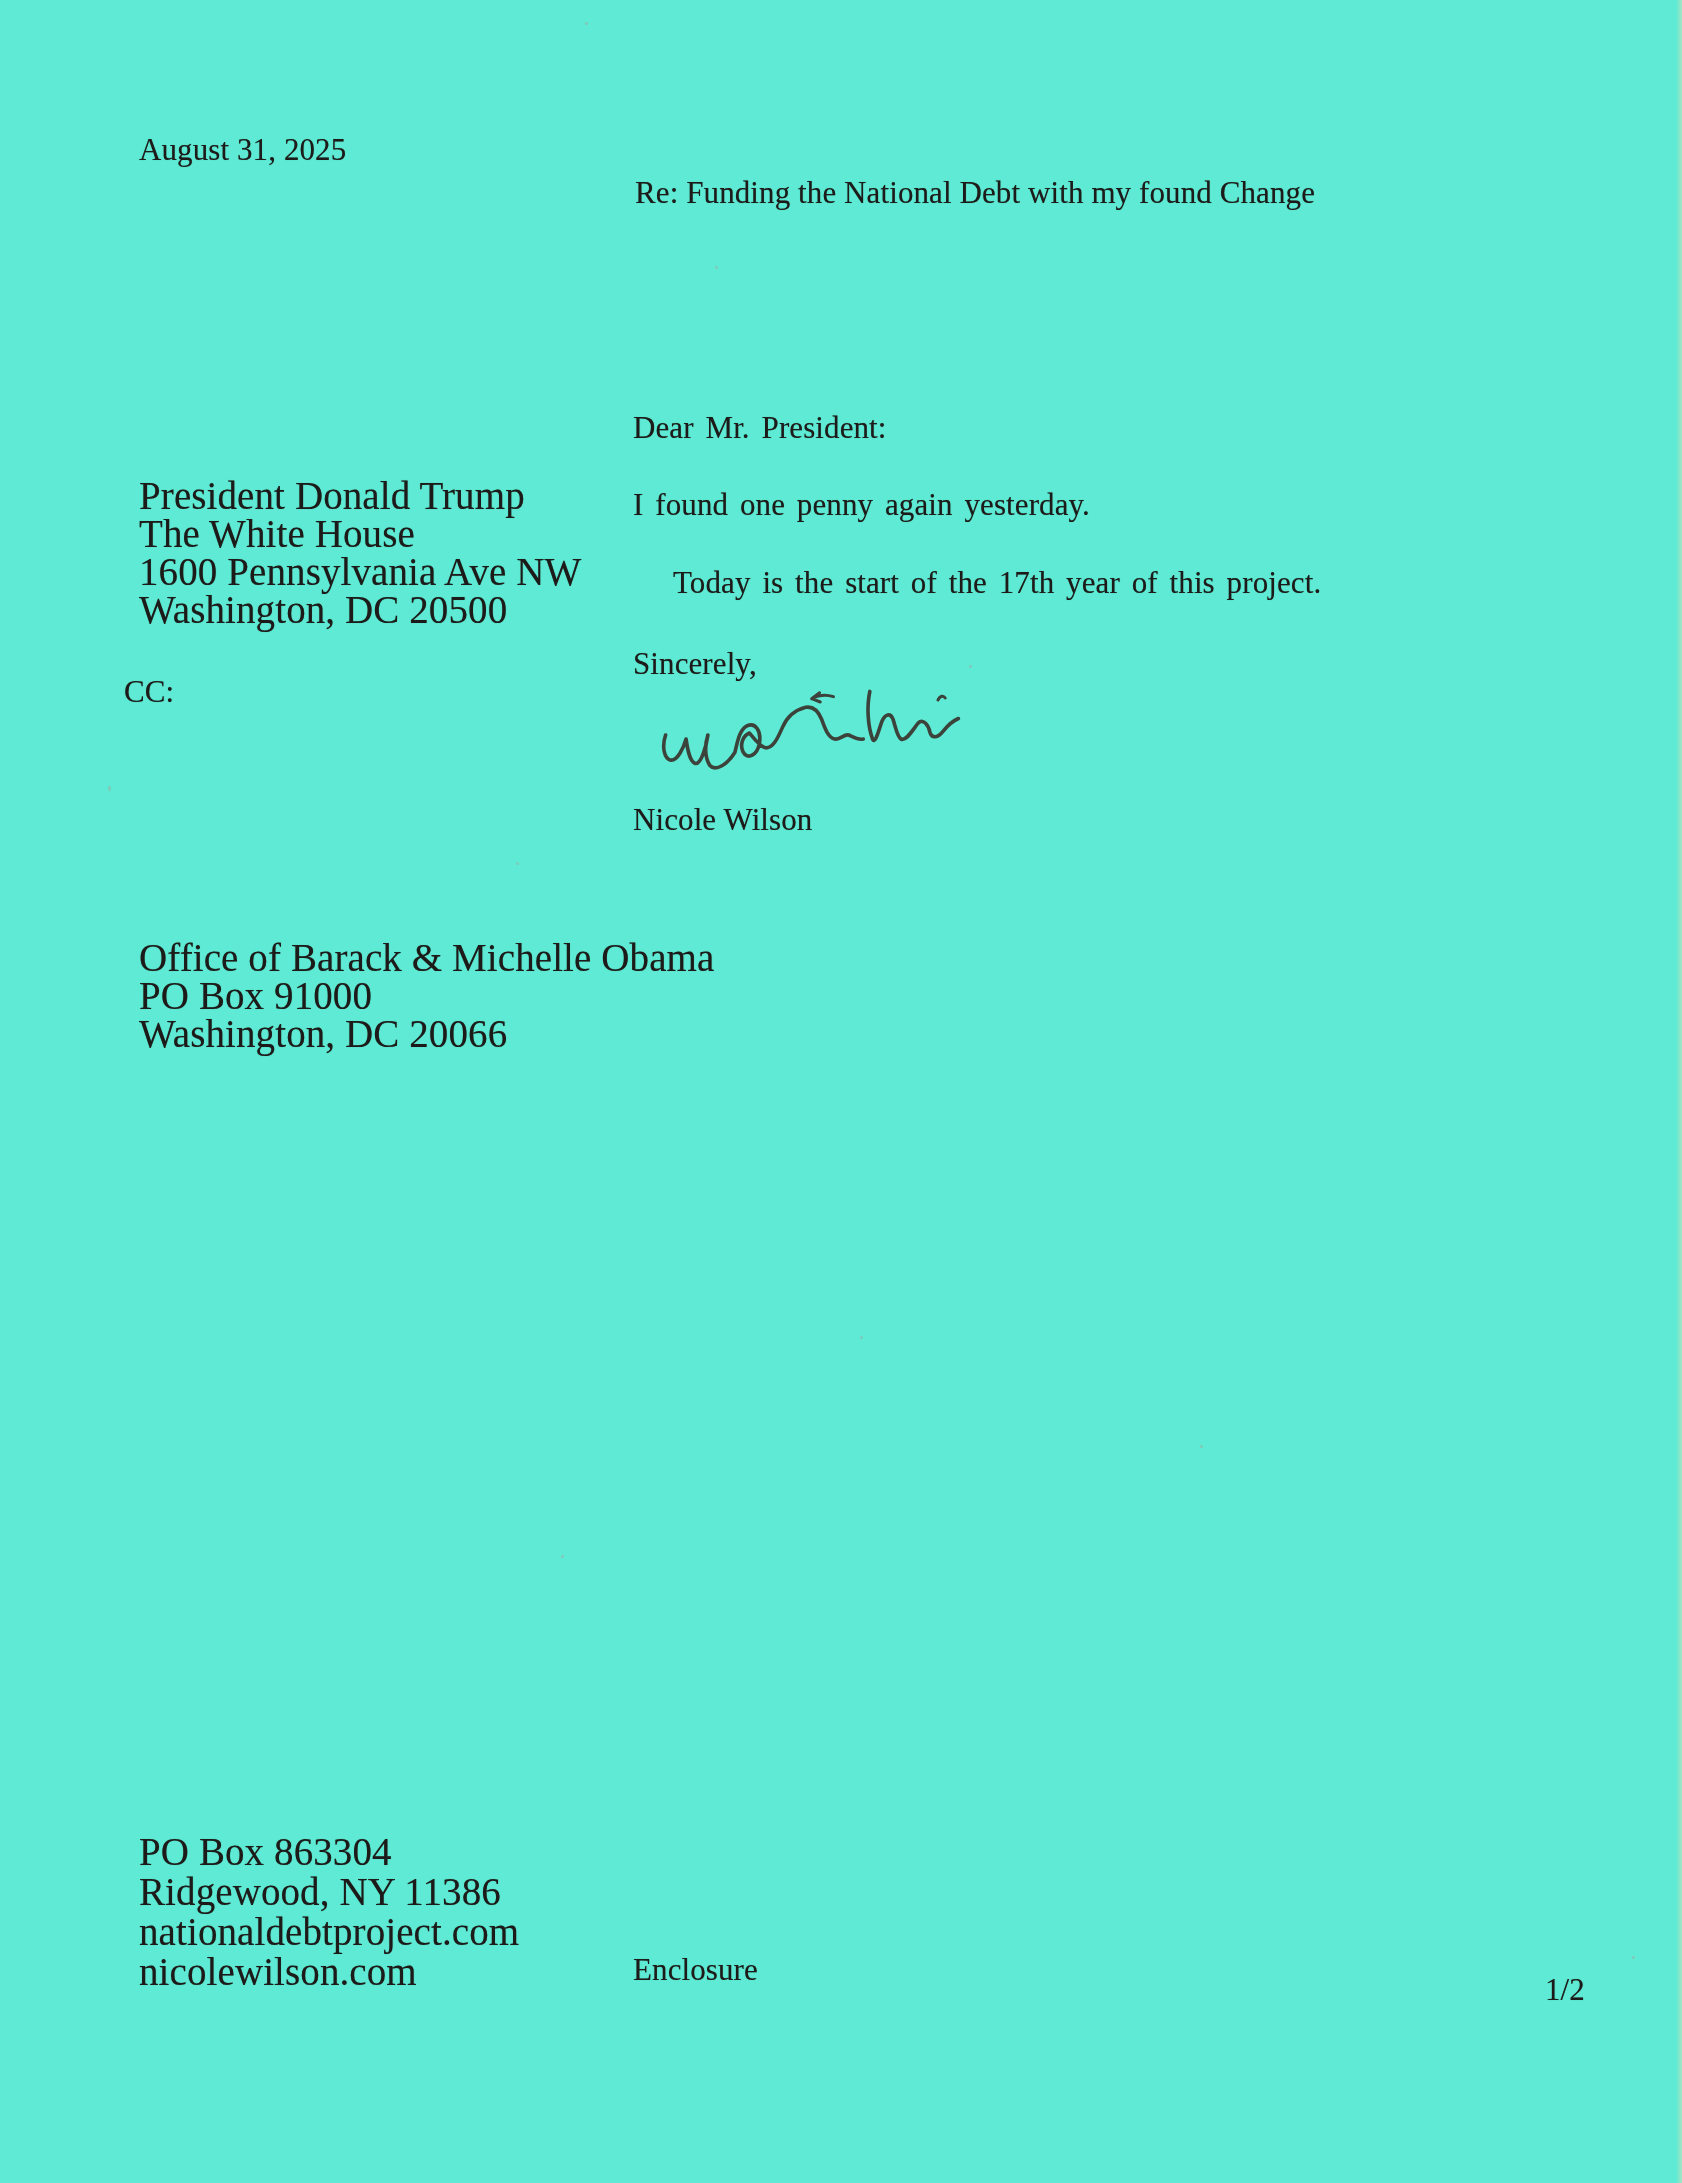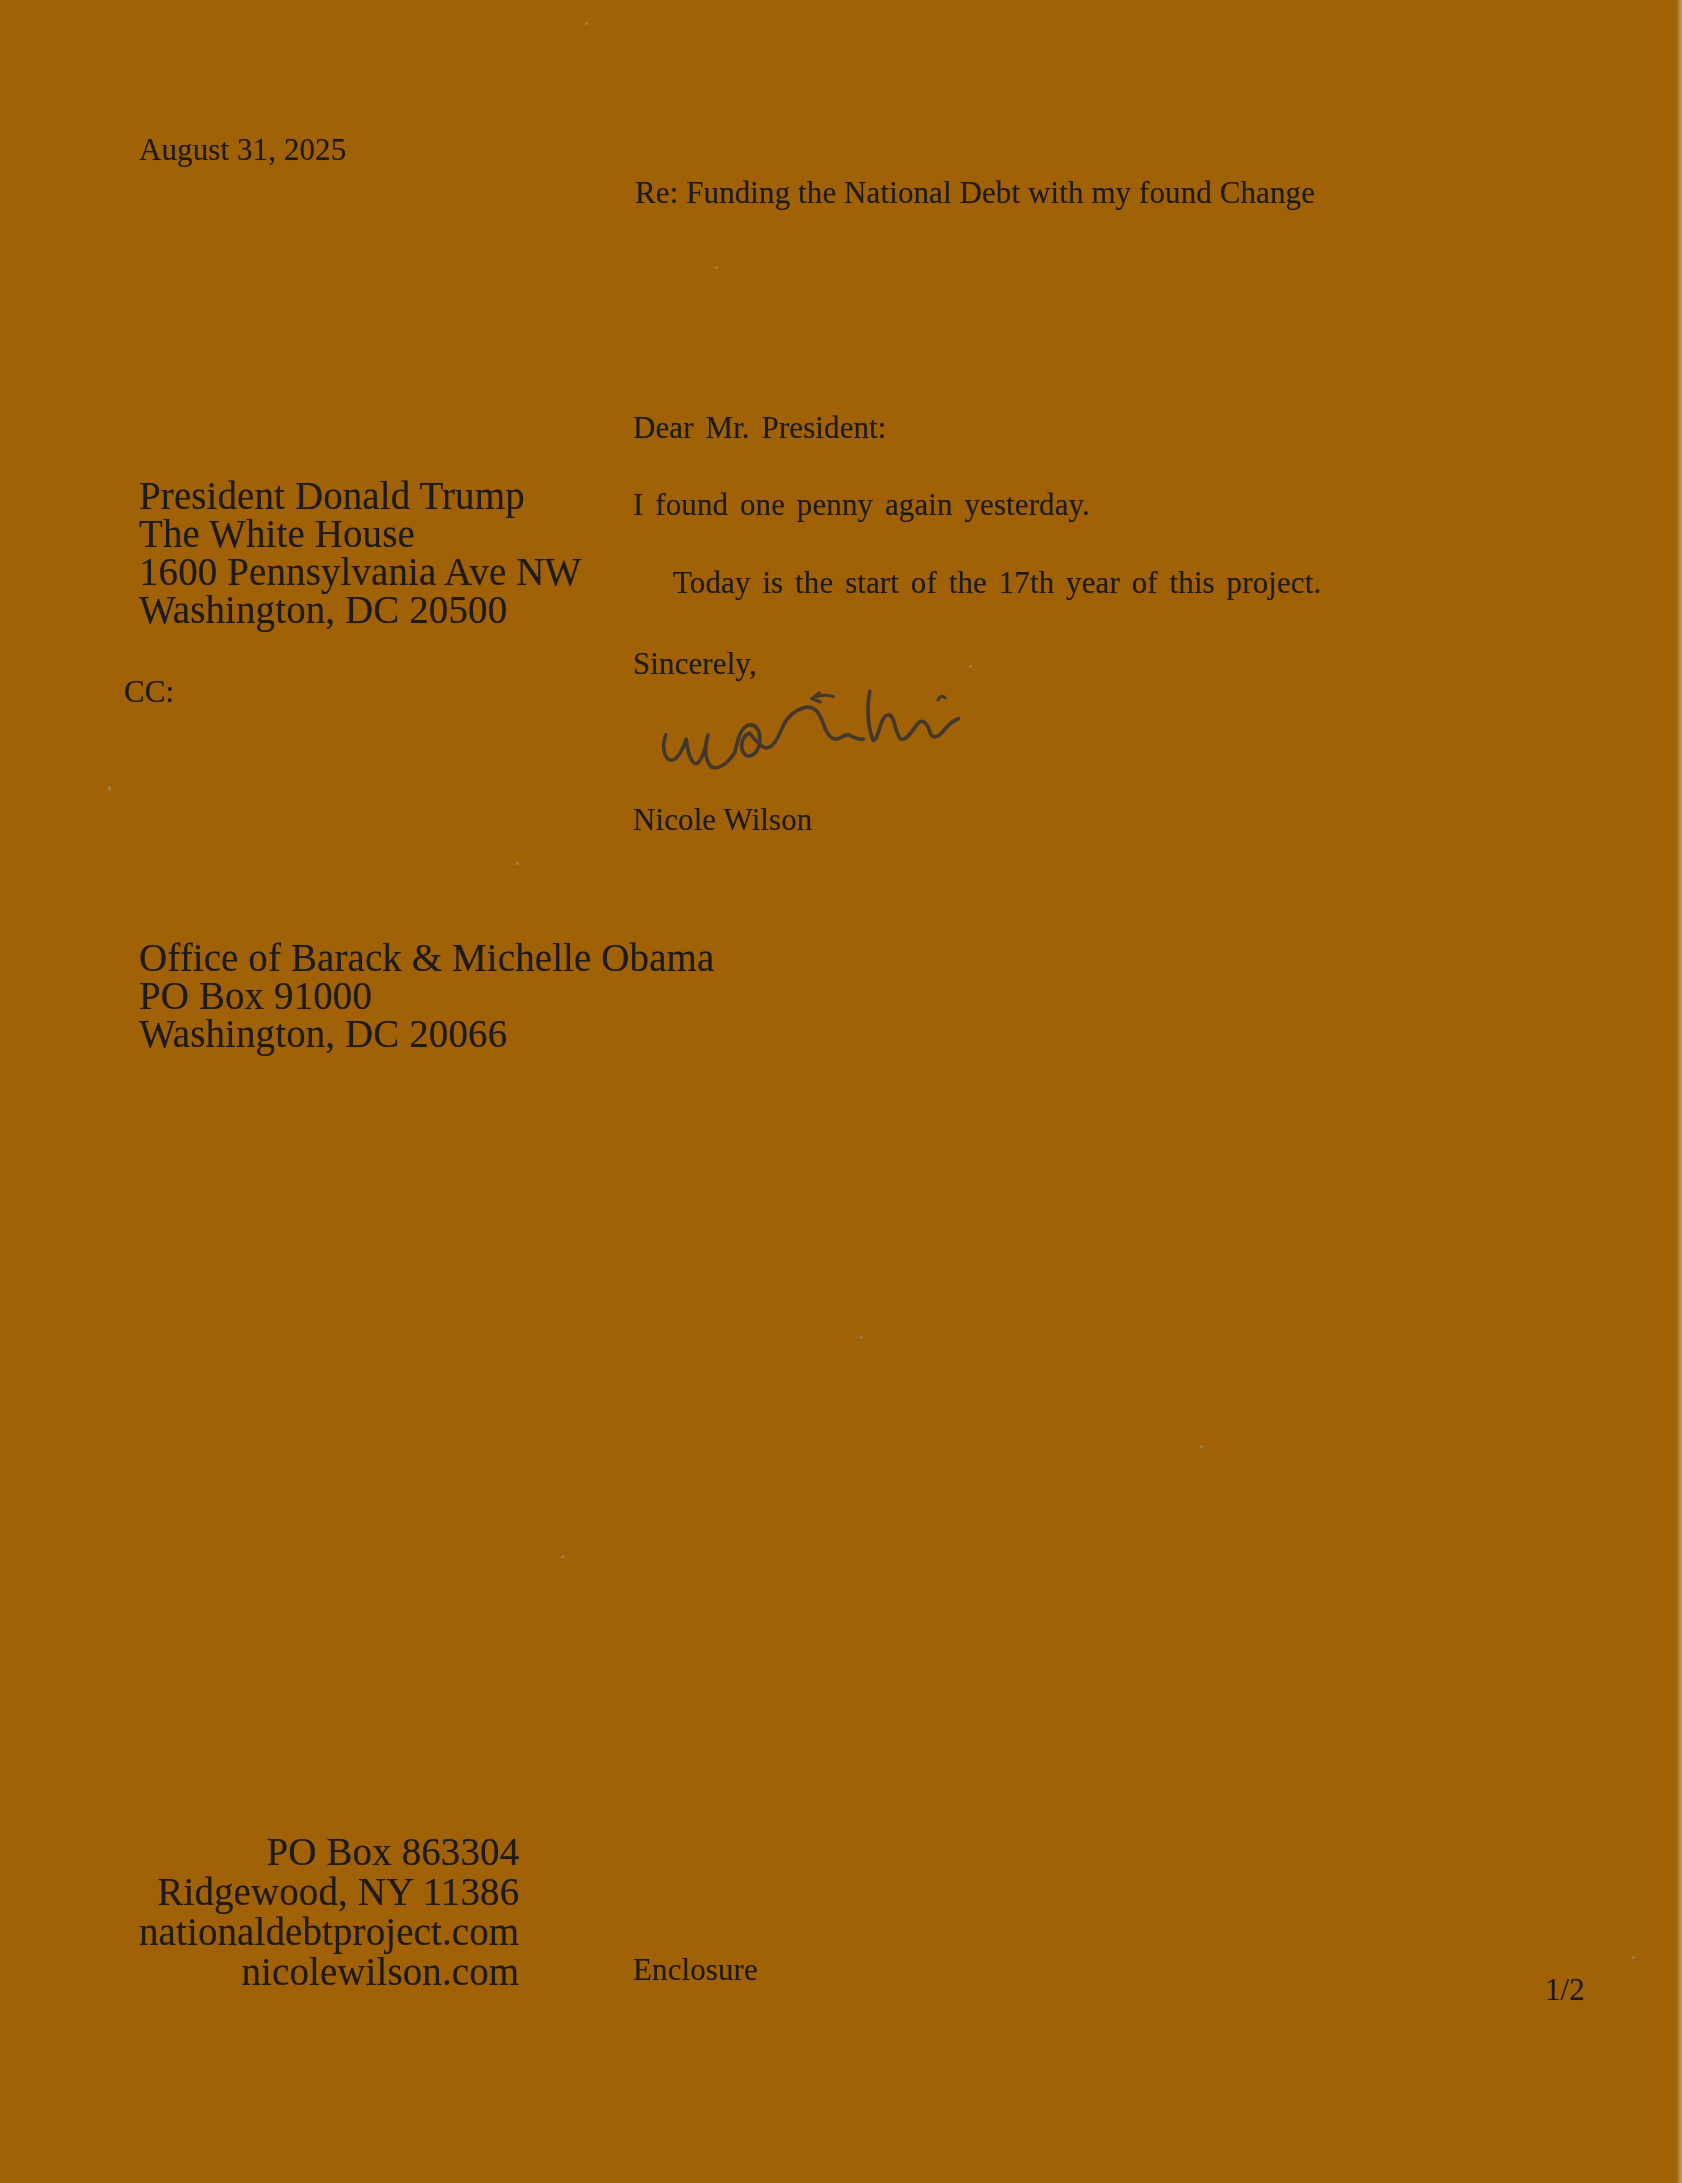--- a/index.html
+++ b/index.html
@@ -4,21 +4,21 @@
 <style>
   html, body { margin: 0; padding: 0; }
   body {
     width: 1682px; height: 2183px;
     background: #ffffff;
     font-family: "Liberation Serif", serif;
   }
   .page {
     position: absolute; left: 0; top: 0;
     width: 1682px; height: 2183px;
-    background: #a16207;
+    background: #5eead4;
     overflow: hidden;
     color: #1d1b19;
   }
   .txt {
     position: absolute;
     font-size: 31px;
     line-height: 38px;
     white-space: pre;
     letter-spacing: 0.1px;
     text-shadow: 0 0 0.7px rgba(28, 25, 22, 0.45);
@@ -104,21 +104,21 @@
 
   <div class="txt" style="left:124px; top:673px;">CC:</div>
 
 
   <div class="addr-block" style="position:absolute; left:139px; top:939px;">
     <div class="txt-line">Office of Barack &amp; Michelle Obama</div>
     <div class="txt-line">PO Box 91000</div>
     <div class="txt-line">Washington, DC 20066</div>
   </div>
 
-  <div class="addr-block footer-block" style="position:absolute; left:139px; top:1832px;text-align:right;">
+  <div class="addr-block footer-block" style="position:absolute; left:139px; top:1832px;">
     <div class="txt-line">PO Box 863304</div>
     <div class="txt-line">Ridgewood, NY 11386</div>
     <div class="txt-line">nationaldebtproject.com</div>
     <div class="txt-line">nicolewilson.com</div>
   </div>
 
   <div class="txt" style="left:633px; top:1951px;">Enclosure</div>
 
   <div class="txt" style="left:1545px; top:1949px;margin-top:22px;">1/2</div>
 

